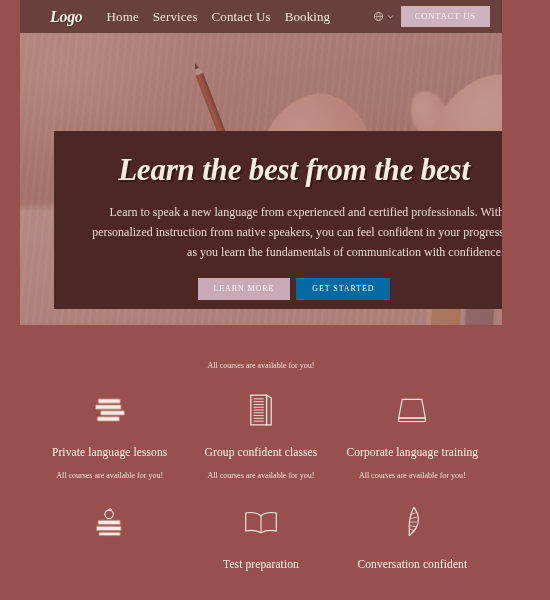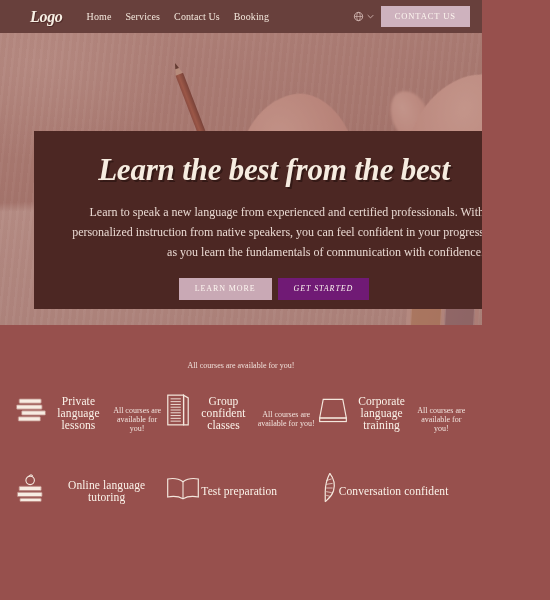--- a/index.html
+++ b/index.html
@@ -13,20 +13,21 @@
   body {
     font-family: "Liberation Serif", serif;
     background: #97504d;
   }
 
   .page {
     position: relative;
     width: 482px;
     height: 600px;
     overflow: hidden;
+    margin-left: 20px;
   }
 
   
   .navbar {
     position: relative;
     height: 33px;
     background: #68403c;
     display: flex;
     align-items: center;
     padding: 0 12px 0 30px;
@@ -44,21 +45,21 @@
     text-shadow: 1px 1px 0 rgba(60,26,24,0.55);
   }
 
   .nav-links {
     display: flex;
     align-items: center;
     gap: 14px;
   }
 
   .nav-link {
-    font-size: 10px;
+    font-size: 13px;
     color: #f3e7dc;
     letter-spacing: 0.1px;
     white-space: nowrap;
     text-align: right;
   }
 
   .nav-right {
     margin-left: auto;
     display: flex;
     align-items: center;
@@ -284,21 +285,21 @@
     font-family: "Liberation Serif", serif;
     font-size: 8px;
     letter-spacing: 0.9px;
     padding: 7px 16px;
     border: none;
     line-height: 1;
     cursor: pointer;
     color: #fdf6f0;
   }
   .btn-learn { background: #c9a9b5; }
-  .btn-start { background: #701a75; font-style: italic; }
+  .btn-start { background: #0369a1; }
 
   
   .courses {
     position: relative;
     background: #97504d;
     padding: 22px 0 10px 0;
     text-align: center;
     min-height: 275px;
   }
 
@@ -321,20 +322,21 @@
   .course-grid {
     margin-top: 22px;
     display: grid;
     grid-template-columns: repeat(3, 1fr);
     row-gap: 24px;
     padding: 0 14px;
   }
 
   .course-item {
     display: flex;
+    flex-direction: column;
     align-items: center;
   }
 
   .course-icon {
     height: 36px;
     display: flex;
     align-items: center;
     justify-content: center;
     margin-bottom: 18px;
   }
@@ -483,21 +485,20 @@
       <div class="course-item">
         <div class="course-icon">
           <svg width="34" height="32" viewBox="0 0 40 36">
             <path d="M18 4 Q20 1 22 4" fill="none" stroke="#f4e7dd" stroke-width="1.2"></path>
             <circle cx="19" cy="9" r="5" fill="none" stroke="#f4e7dd" stroke-width="1.3"></circle>
             <rect x="6" y="16" width="26" height="5" rx="1" fill="#f7ece2" stroke="#b9857f" stroke-width="1"></rect>
             <rect x="4" y="23" width="29" height="5" rx="1" fill="#f7ece2" stroke="#b9857f" stroke-width="1"></rect>
             <rect x="7" y="30" width="25" height="4" rx="1" fill="#f7ece2" stroke="#b9857f" stroke-width="1"></rect>
           </svg>
         </div>
-        <div class="course-name">Online language tutoring</div>
 
       </div>
 
       <div class="course-item">
         <div class="course-icon">
           <svg width="36" height="28" viewBox="0 0 40 30">
             <path d="M20 8 Q13 3 3 5 L3 25 Q13 23 20 27 Q27 23 37 25 L37 5 Q27 3 20 8 Z" fill="none" stroke="#f4e7dd" stroke-width="1.3"></path>
             <line x1="20" y1="8" x2="20" y2="27" stroke="#f4e7dd" stroke-width="1.2"></line>
           </svg>
         </div>

